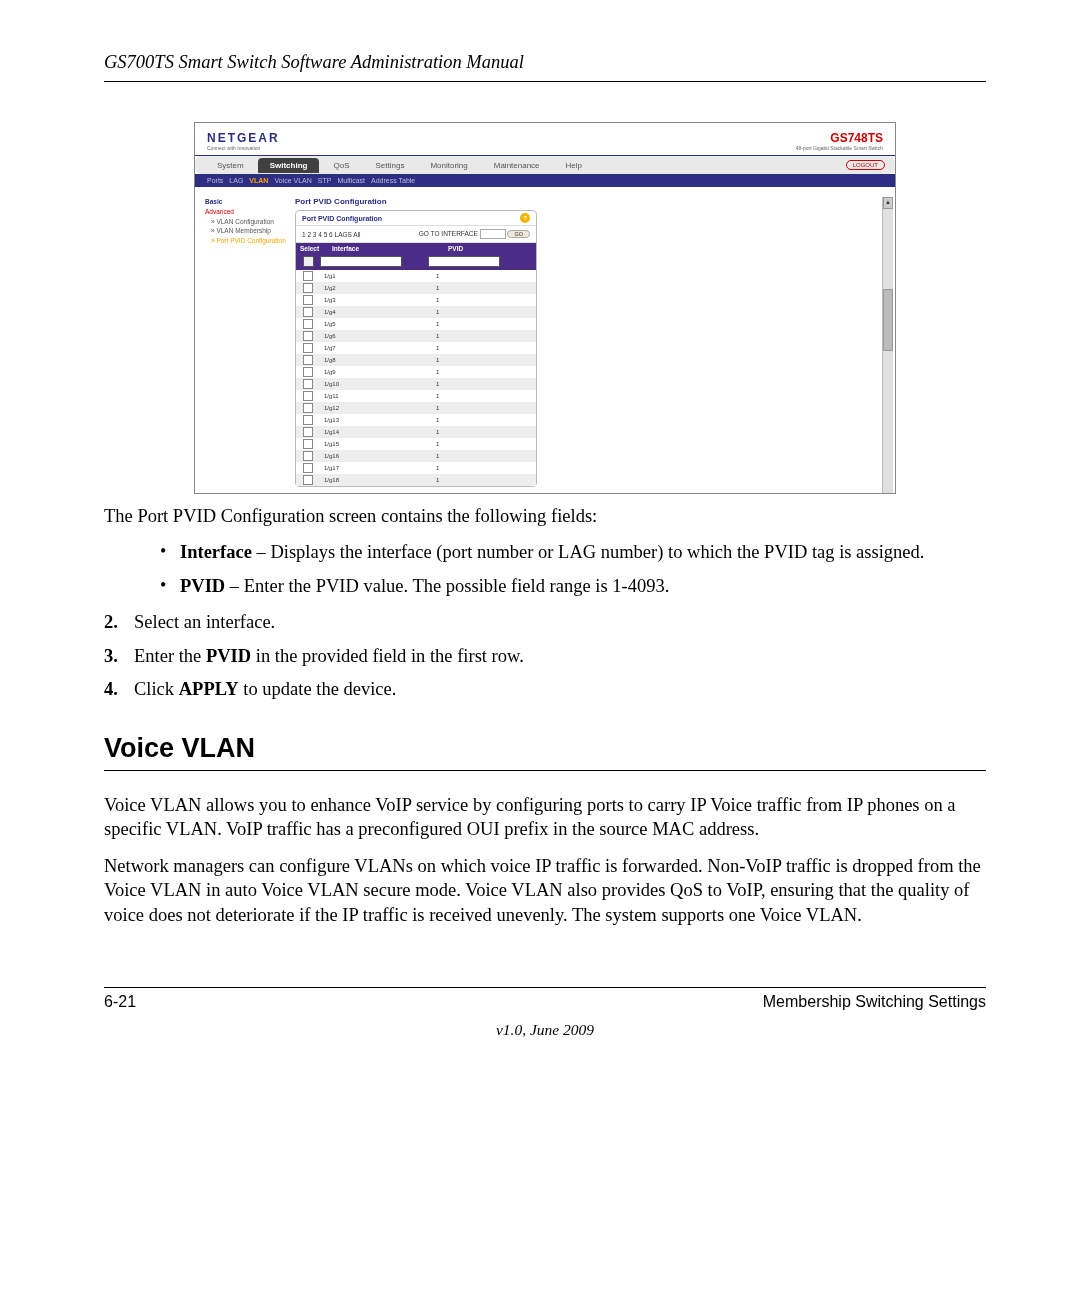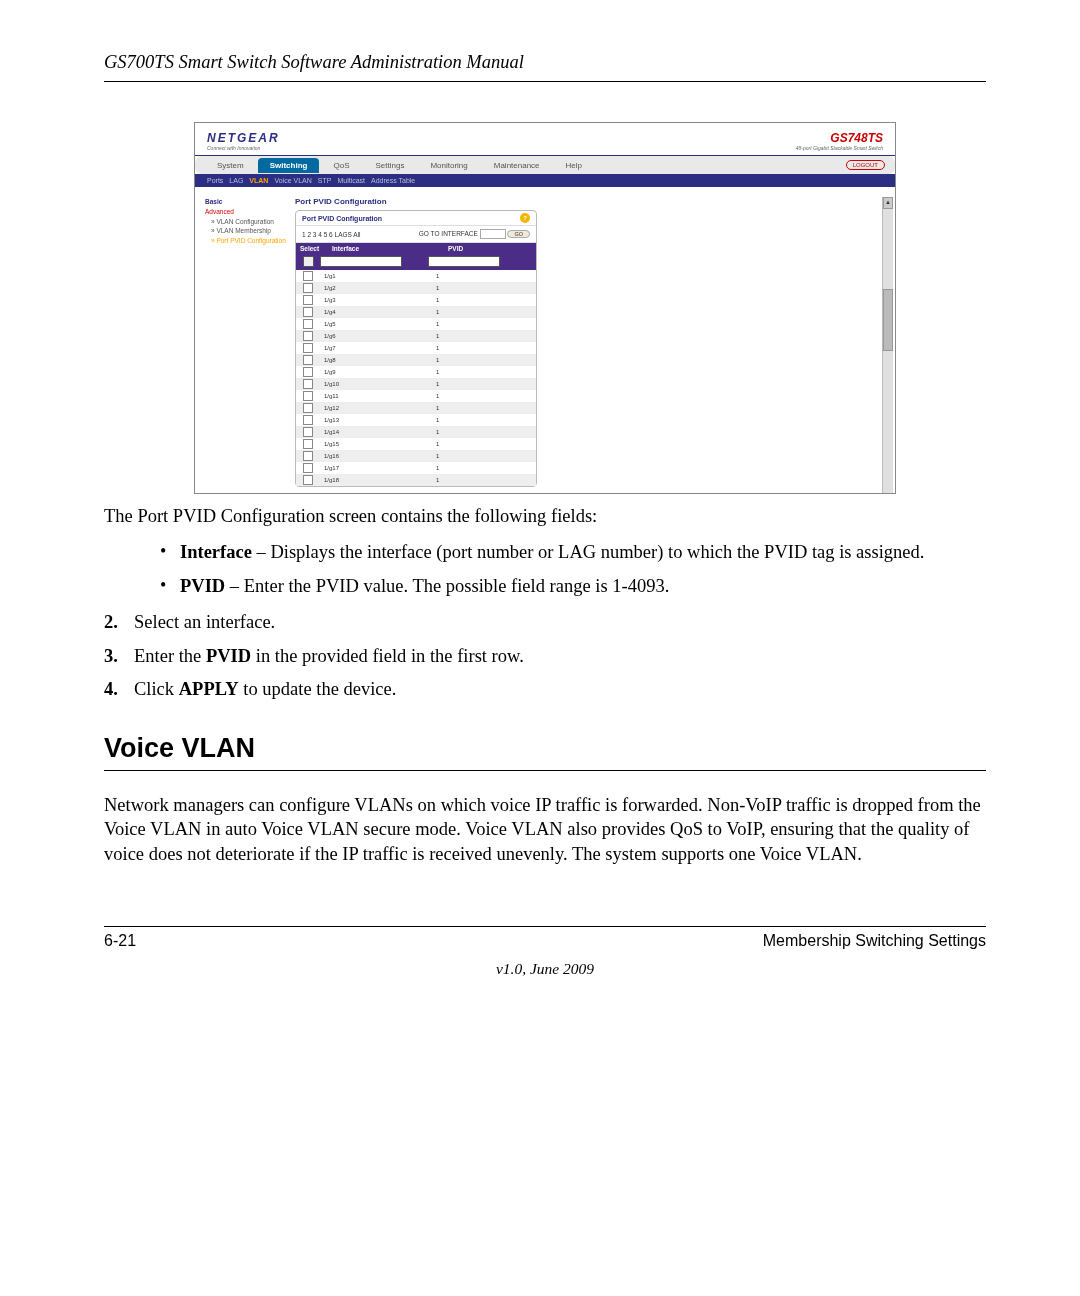--- a/index.html
+++ b/index.html
@@ -32,21 +32,20 @@
     color: #333;
     position: relative;
     overflow: hidden;
   }
   .ss-topbar {
     display: flex;
     justify-content: space-between;
     align-items: flex-end;
     padding: 8px 12px 4px 12px;
     border-bottom: 1px solid #2b2e83;
-    font-style: italic;
   }
   .ss-logo {
     font-weight: bold;
     color: #2b2e83;
     font-size: 12px;
     letter-spacing: 2px;
   }
   .ss-logo-tag {
     font-size: 5px;
     color: #666;
@@ -76,21 +75,21 @@
   }
   .ss-mainmenu-item {
     padding: 3px 12px;
     font-size: 8px;
     color: #555;
     border-top-left-radius: 4px;
     border-top-right-radius: 4px;
     margin-right: 2px;
   }
   .ss-mainmenu-item.active {
-    background: #0369a1;
+    background: #404040;
     color: #fff;
     font-weight: bold;
   }
   .ss-logout {
     margin-left: auto;
     border: 1px solid #c00;
     color: #c00;
     border-radius: 6px;
     font-size: 6px;
     padding: 1px 6px;
@@ -467,20 +466,21 @@
       </ul>
 
     <div class="num-list" id="steplist">
         <div class="num-item"><span class="num">2.</span>Select an interface.</div>
         <div class="num-item"><span class="num">3.</span>Enter the <b>PVID</b> in the provided field in the first row.</div>
         <div class="num-item"><span class="num">4.</span>Click <b>APPLY</b> to update the device.</div>
       </div>
 
     <h2 class="section">Voice VLAN</h2>
 
+    <p class="para">Voice VLAN allows you to enhance VoIP service by configuring ports to carry IP Voice traffic from IP phones on a specific VLAN. VoIP traffic has a preconfigured OUI prefix in the source MAC address.</p>
     <p class="para">Network managers can configure VLANs on which voice IP traffic is forwarded. Non-VoIP traffic is dropped from the Voice VLAN in auto Voice VLAN secure mode. Voice VLAN also provides QoS to VoIP, ensuring that the quality of voice does not deteriorate if the IP traffic is received unevenly. The system supports one Voice VLAN.</p>
   </div>
 
   <div class="footer-area">
     <div class="footer-line">
       <span>6-21</span>
       <span>Membership Switching Settings</span>
     </div>
     <div class="footer-version">v1.0, June 2009</div>
   </div>

